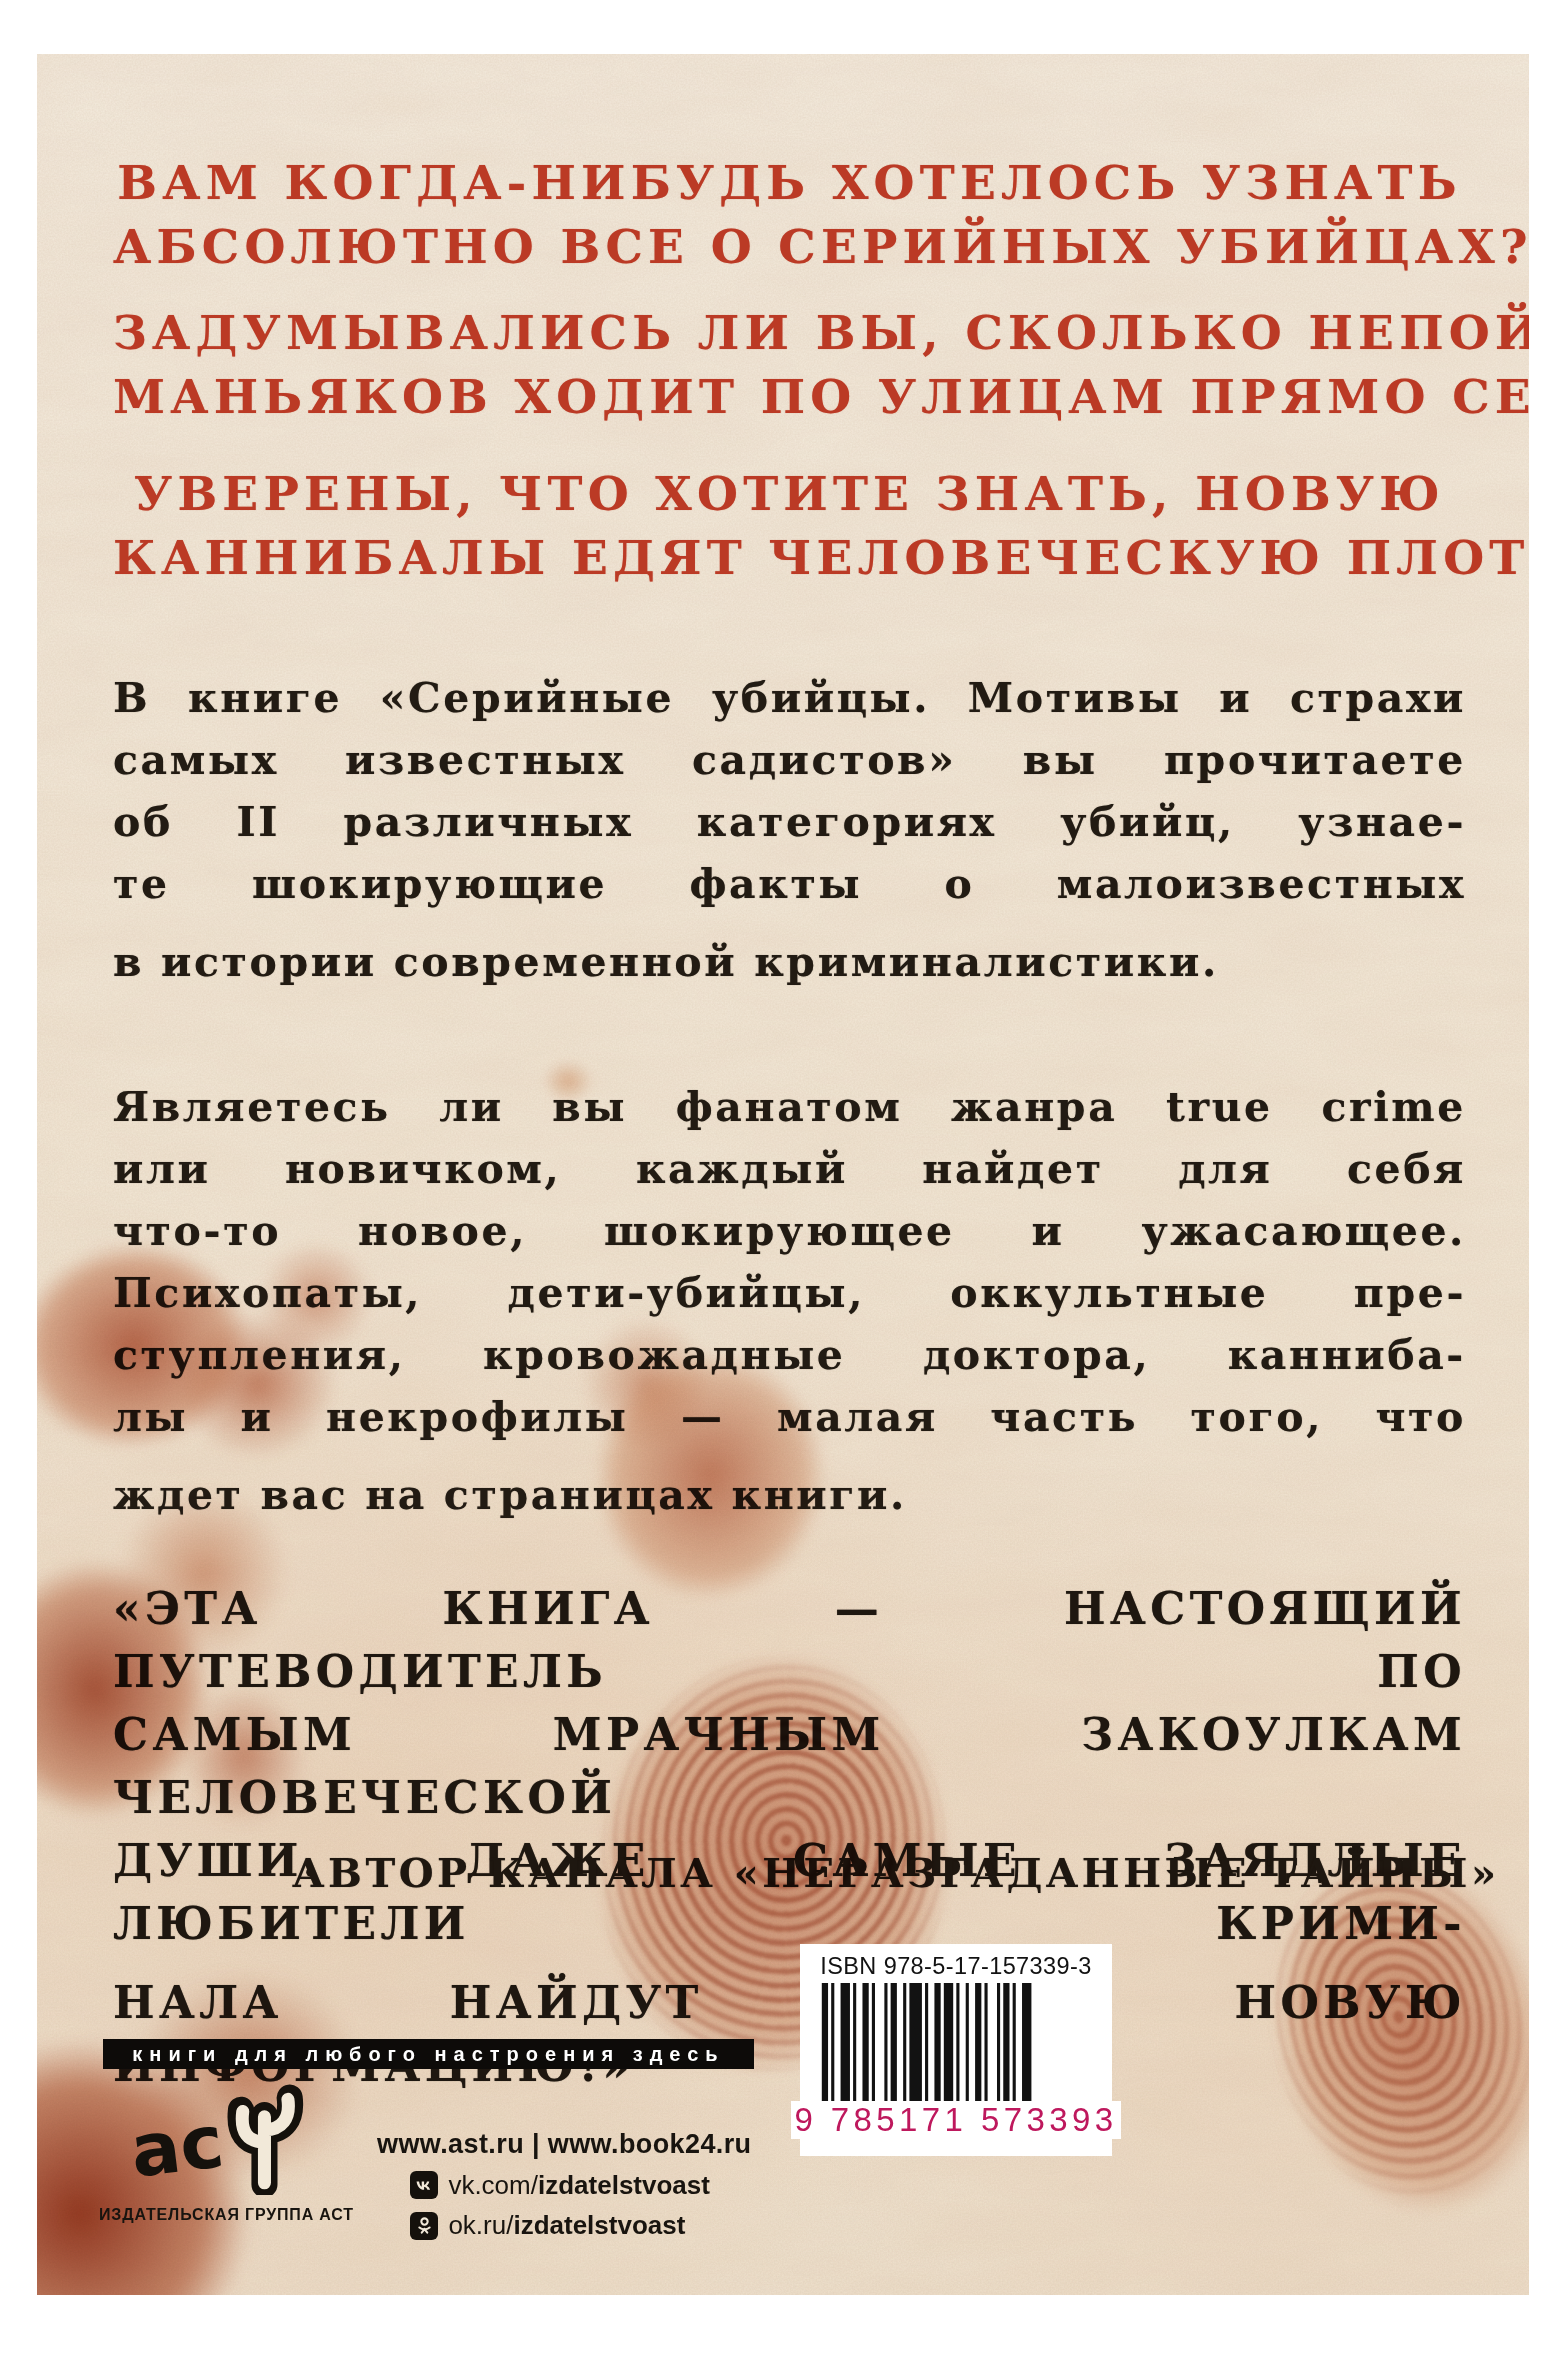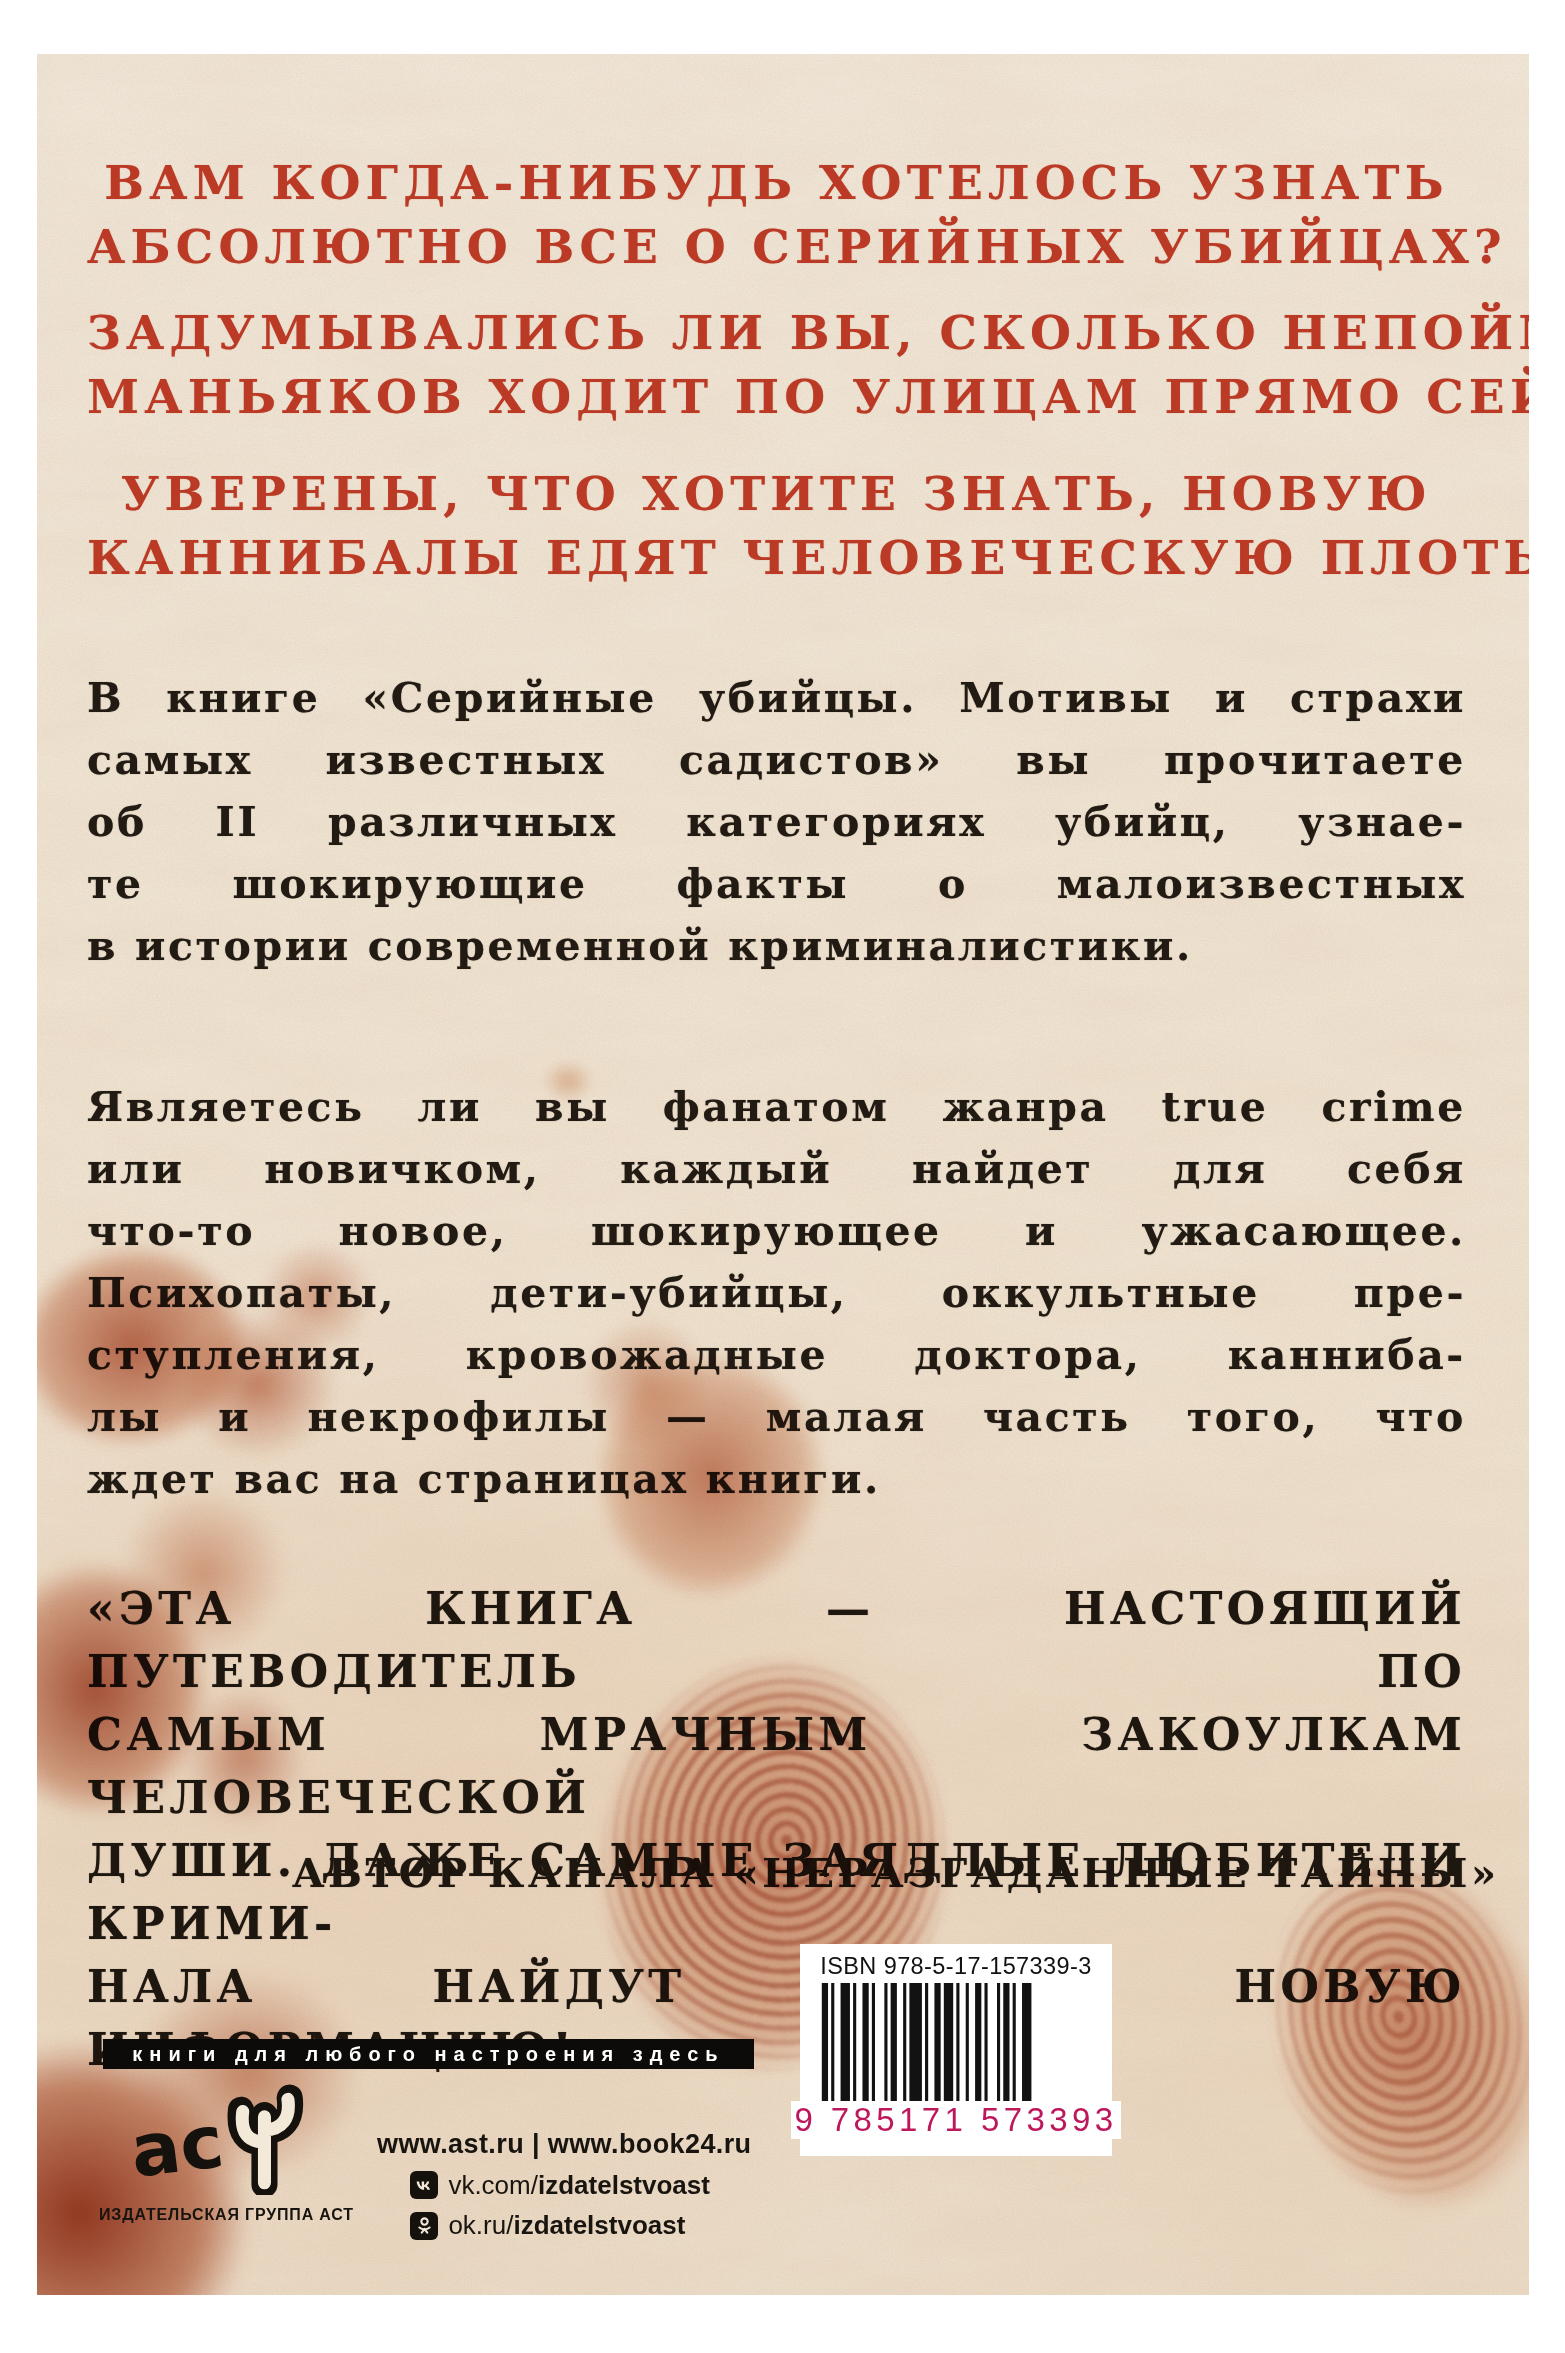--- a/index.html
+++ b/index.html
@@ -7,25 +7,25 @@
   .cover{position:absolute;left:37px;top:54px;right:37px;bottom:59px;
          background:#f2e9d9;
          background-image:
            radial-gradient(60% 40% at 20% 80%, rgba(222,170,130,0.25), transparent 70%),
            radial-gradient(50% 35% at 85% 85%, rgba(225,175,135,0.22), transparent 70%),
            radial-gradient(45% 30% at 50% 75%, rgba(228,185,150,0.18), transparent 70%),
            linear-gradient(180deg,#f4ecdf 0%,#f2e8d7 55%,#efe3d0 100%);
          overflow:hidden;}
   .texture-svg{position:absolute;inset:0;z-index:1;pointer-events:none;}
   
-  .tw{position:absolute;left:50px;right:63px;z-index:3;
+  .tw{position:absolute;left:76px;right:63px;z-index:3;
       font-family:"DejaVu Serif",serif;font-weight:bold;}
   .tline{white-space:nowrap;}
   .just .tline{text-align:justify;text-align-last:justify;white-space:normal;}
-  .just .tline:last-child{text-align-last:left;}
+  .just .tline:last-child{text-align-last:left;margin-top:16px;}
   .center .tline{text-align:center;}
   .headline{color:#bb3a25;font-size:47px;line-height:64px;letter-spacing:5.2px;
             text-shadow:0 0 0.9px rgba(187,58,37,.55);}
   .bodytext{color:#221b13;font-size:41px;line-height:62px;letter-spacing:2.6px;
             text-shadow:0 0 0.9px rgba(30,22,12,.5);}
   .quotetext{color:#1e1710;font-size:44px;line-height:63px;letter-spacing:4.4px;
             text-shadow:0 0 0.9px rgba(30,22,12,.6);}
   .attribution{position:absolute;left:255px;top:1795px;z-index:3;
             font-family:"DejaVu Serif",serif;font-weight:bold;color:#1e1710;
             font-size:40px;letter-spacing:3.5px;white-space:nowrap;

